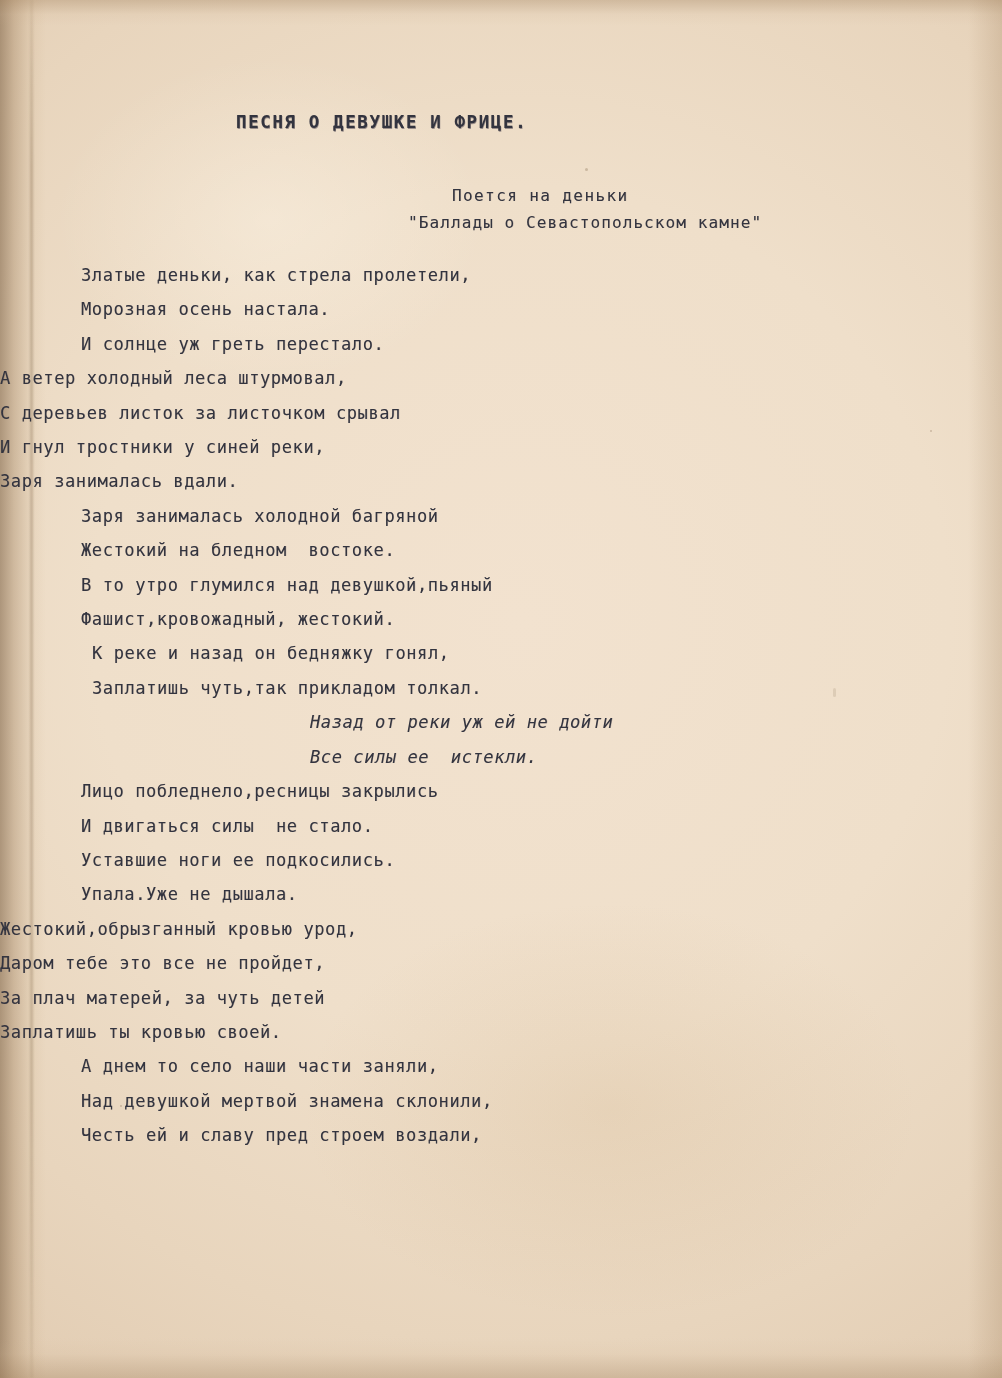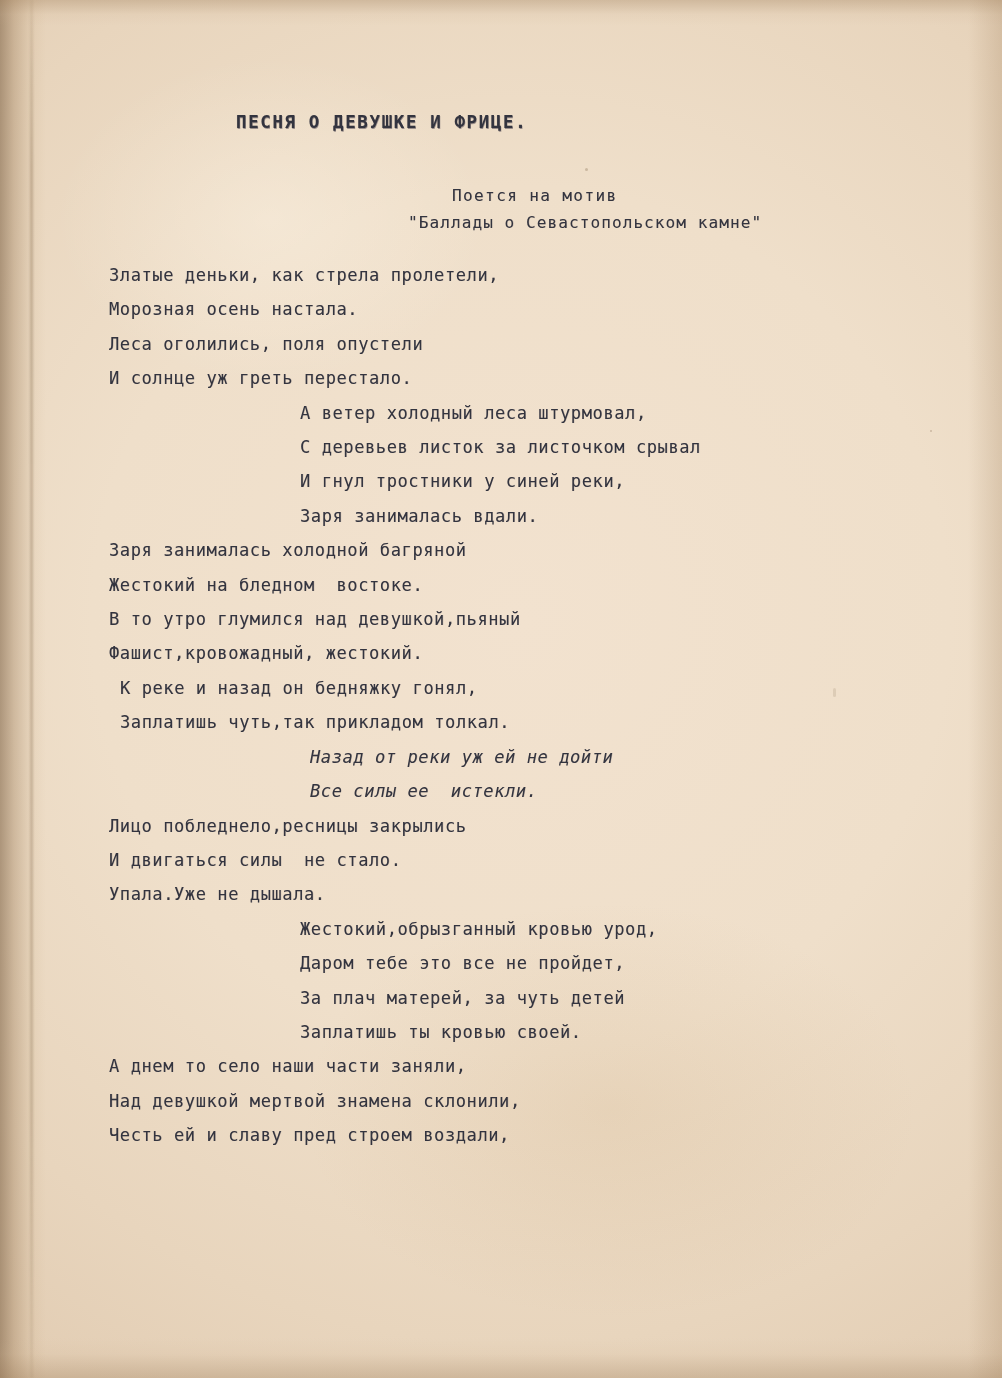--- a/index.html
+++ b/index.html
@@ -129,23 +129,23 @@
     position: absolute;
     left: 0; top: 258px;
     width: 1002px;
   }
   .line {
     font-size: 17px;
     line-height: 34.4px;
     letter-spacing: 0.6px;
     white-space: pre;
   }
-  .ind-0 { padding-left: 109px; }
-  .ind-1 { padding-left: 300px; }
-  .ind-2 { padding-left: 120px; }
+  .ind-0 { padding-left: 81px; }
+  .ind-1 { }
+  .ind-2 { padding-left: 92px; }
   .ind-3 { padding-left: 310px; font-style: italic; }
 </style>
 </head>
 <body>
 
 <div class="page">
 
   <div class="stain-b"></div>
   <div class="stain-a"></div>
 
@@ -157,42 +157,42 @@
 
   <div class="speck" style="left:585px; top:168px; width:3px; height:3px;"></div>
   <div class="speck" style="left:833px; top:688px; width:3px; height:9px; border-radius:2px; opacity:.5;"></div>
   <div class="speck" style="left:120px; top:1105px; width:2px; height:2px;"></div>
   <div class="speck" style="left:930px; top:430px; width:2px; height:2px;"></div>
 
   <div class="content">
 
     <div class="typed title">ПЕСНЯ О ДЕВУШКЕ И ФРИЦЕ.</div>
 
-    <div class="typed tune1">Поется на мотив</div>
+    <div class="typed tune1">Поется на деньки</div>
     <div class="typed tune2">"Баллады о Севастопольском камне"</div>
 
     <div class="stanzas">
         <div class="typed line ind-0">Златые деньки, как стрела пролетели,</div>
         <div class="typed line ind-0">Морозная осень настала.</div>
-        <div class="typed line ind-0">Леса оголились, поля опустели</div>
         <div class="typed line ind-0">И солнце уж греть перестало.</div>
         <div class="typed line ind-1">А ветер холодный леса штурмовал,</div>
         <div class="typed line ind-1">С деревьев листок за листочком срывал</div>
         <div class="typed line ind-1">И гнул тростники у синей реки,</div>
         <div class="typed line ind-1">Заря занималась вдали.</div>
         <div class="typed line ind-0">Заря занималась холодной багряной</div>
         <div class="typed line ind-0">Жестокий на бледном  востоке.</div>
         <div class="typed line ind-0">В то утро глумился над девушкой,пьяный</div>
         <div class="typed line ind-0">Фашист,кровожадный, жестокий.</div>
         <div class="typed line ind-2">К реке и назад он бедняжку гонял,</div>
         <div class="typed line ind-2">Заплатишь чуть,так прикладом толкал.</div>
         <div class="typed line ind-3">Назад от реки уж ей не дойти</div>
         <div class="typed line ind-3">Все силы ее  истекли.</div>
         <div class="typed line ind-0">Лицо побледнело,ресницы закрылись</div>
         <div class="typed line ind-0">И двигаться силы  не стало.</div>
+        <div class="typed line ind-0">Уставшие ноги ее подкосились.</div>
         <div class="typed line ind-0">Упала.Уже не дышала.</div>
         <div class="typed line ind-1">Жестокий,обрызганный кровью урод,</div>
         <div class="typed line ind-1">Даром тебе это все не пройдет,</div>
         <div class="typed line ind-1">За плач матерей, за чуть детей</div>
         <div class="typed line ind-1">Заплатишь ты кровью своей.</div>
         <div class="typed line ind-0">А днем то село наши части заняли,</div>
         <div class="typed line ind-0">Над девушкой мертвой знамена склонили,</div>
         <div class="typed line ind-0">Честь ей и славу пред строем воздали,</div>
       </div>
 

